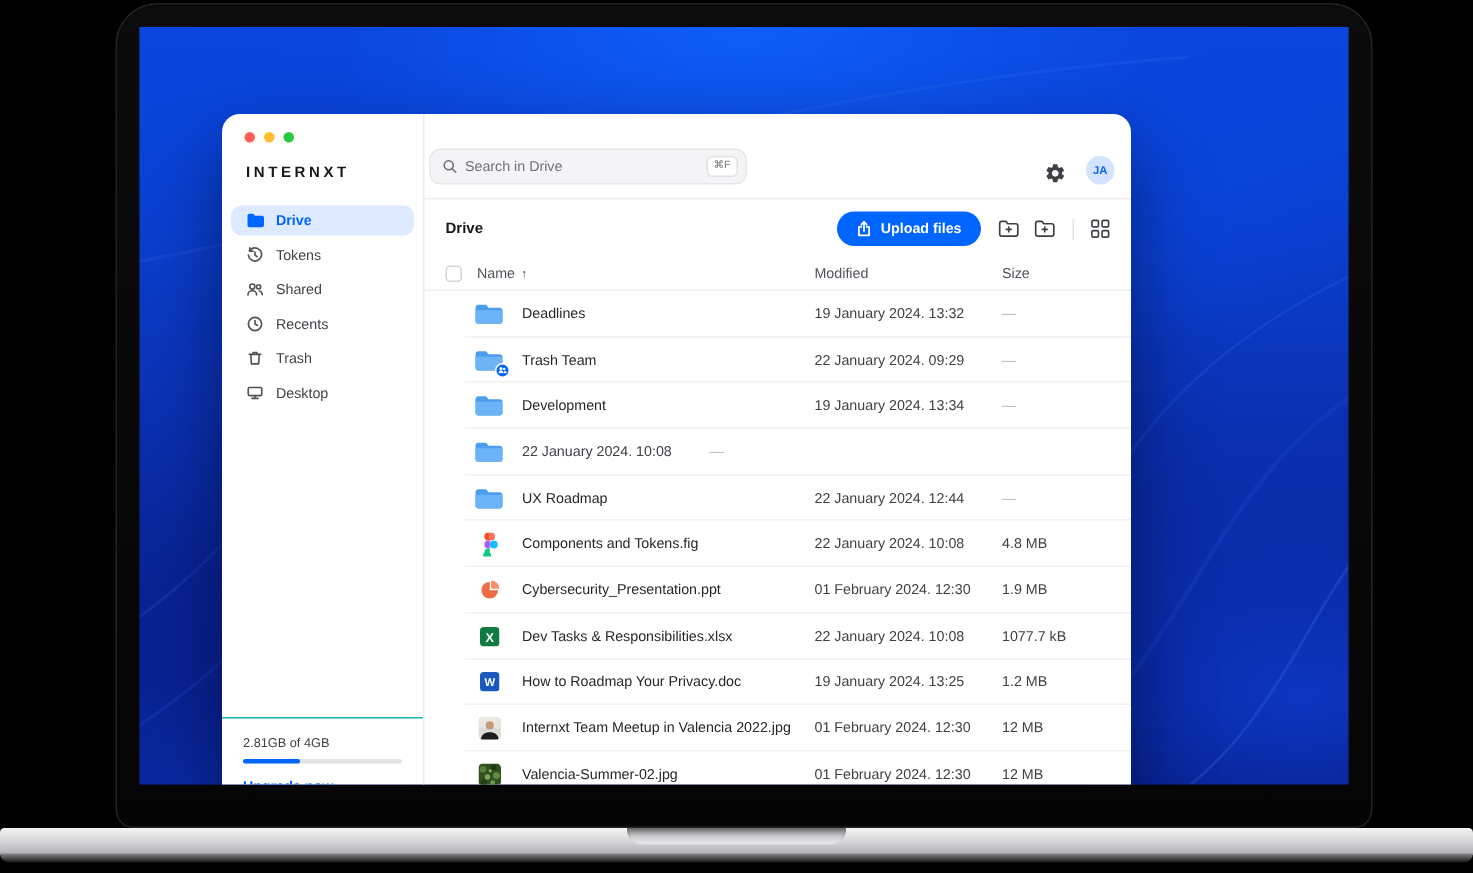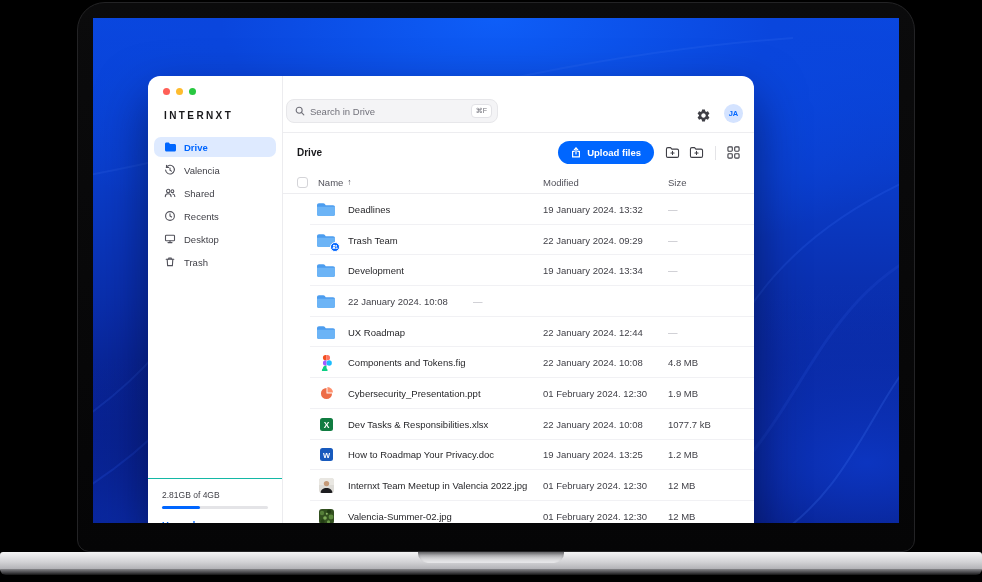--- a/index.html
+++ b/index.html
@@ -129,21 +129,21 @@
   </div>
 
   <div class="nav-item">
     <span class="nico">
                 <svg width="12" height="12" viewBox="0 0 12 12" fill="none" stroke="#52525b" stroke-width="1.1" stroke-linecap="round" stroke-linejoin="round">
                   <path d="M2.3 3.2 A4.4 4.4 0 1 1 1.6 6"></path>
                   <path d="M2.5 1.2 v2.2 h2.2"></path>
                   <path d="M6 4 v2.2 l1.5.9"></path>
                 </svg>
               </span>
-    <span class="nav-label">Valencia</span>
+    <span class="nav-label">Tokens</span>
   </div>
 
   <div class="nav-item">
     <span class="nico">
                 <svg width="12" height="12" viewBox="0 0 12 12" fill="none" stroke="#52525b" stroke-width="1.1" stroke-linecap="round" stroke-linejoin="round">
                   <circle cx="4.2" cy="4" r="1.7"></circle>
                   <path d="M1.3 9.6 c0-1.7 1.3-2.8 2.9-2.8 s2.9 1.1 2.9 2.8"></path>
                   <circle cx="8.4" cy="4.2" r="1.4"></circle>
                   <path d="M8.9 7 c1.2.2 1.9 1.2 1.9 2.5"></path>
                 </svg>
@@ -157,36 +157,36 @@
                   <circle cx="6" cy="6" r="4.4"></circle>
                   <path d="M6 3.7 V6 l1.6 1"></path>
                 </svg>
               </span>
     <span class="nav-label">Recents</span>
   </div>
 
   <div class="nav-item">
     <span class="nico">
                 <svg width="12" height="12" viewBox="0 0 12 12" fill="none" stroke="#52525b" stroke-width="1.1" stroke-linecap="round" stroke-linejoin="round">
-                  <rect x="1.5" y="2.3" width="9" height="5.4" rx=".8"></rect>
-                  <path d="M6 7.7 v1.5 M4 9.6 h4"></path>
-                </svg>
-              </span>
-    <span class="nav-label">Desktop</span>
-  </div>
-
-  <div class="nav-item">
-    <span class="nico">
-                <svg width="12" height="12" viewBox="0 0 12 12" fill="none" stroke="#52525b" stroke-width="1.1" stroke-linecap="round" stroke-linejoin="round">
                   <path d="M2.2 3.2 h7.6"></path>
                   <path d="M4.7 3.1 v-1 h2.6 v1"></path>
                   <path d="M3.2 3.2 l.4 6.4 h4.8 l.4-6.4"></path>
                 </svg>
               </span>
     <span class="nav-label">Trash</span>
+  </div>
+
+  <div class="nav-item">
+    <span class="nico">
+                <svg width="12" height="12" viewBox="0 0 12 12" fill="none" stroke="#52525b" stroke-width="1.1" stroke-linecap="round" stroke-linejoin="round">
+                  <rect x="1.5" y="2.3" width="9" height="5.4" rx=".8"></rect>
+                  <path d="M6 7.7 v1.5 M4 9.6 h4"></path>
+                </svg>
+              </span>
+    <span class="nav-label">Desktop</span>
   </div>
 </div>
         <div class="storage">
           <div class="usage">2.81GB of 4GB</div>
           <div class="track">
             <div class="fill" id="storage-fill" style="width: 36%;"></div>
           </div>
           <div class="upgrade">Upgrade now</div>
         </div>
       </div>

